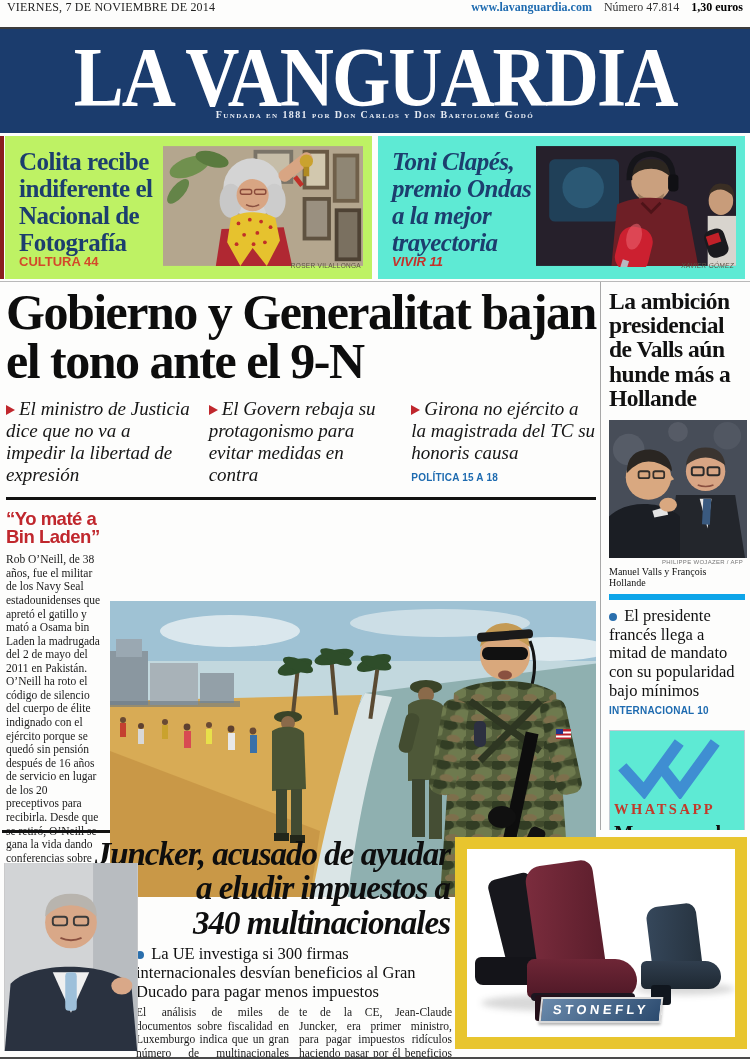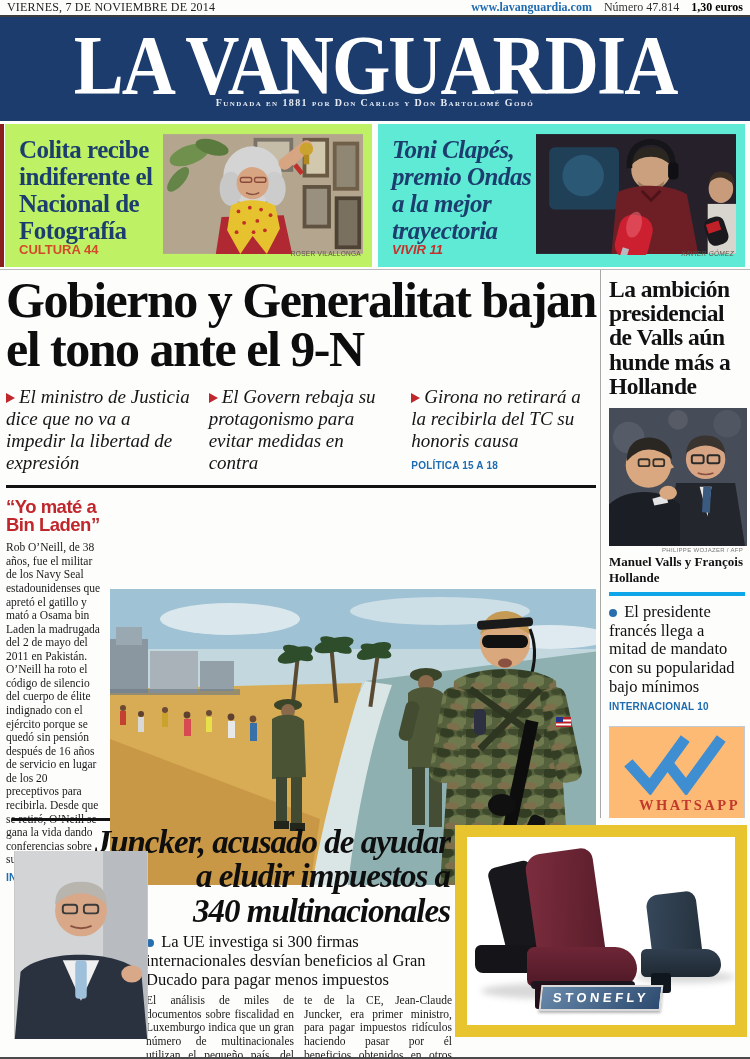--- a/index.html
+++ b/index.html
@@ -4,21 +4,21 @@
 <style>
   * { margin:0; padding:0; box-sizing:border-box; }
   html,body { background:#e9e9e9; }
   .page {
     position:relative; width:750px; height:1059px; margin:0 auto;
     background:#fdfdfc; overflow:hidden;
     font-family:"Liberation Serif", serif; color:#111;
     border-bottom:2px solid #4a4a4a;
   }
   
-  .topbar{ height:17px; display:flex; justify-content:space-between; align-items:flex-start;
+  .topbar{ height:29px; display:flex; justify-content:space-between; align-items:flex-start;
     padding:0 7px; border-bottom:2px solid #3c3c3c; }
   .topbar .date{ font-size:12px; color:#222; letter-spacing:.2px; }
   .topbar .right{ display:flex; gap:12px; align-items:baseline; }
   .topbar .url{ font-size:12px; font-weight:bold; color:#1e6bb0; text-decoration:none; }
   .topbar .issue{ font-size:12px; color:#333; }
   .topbar .price{ font-size:12px; font-weight:bold; color:#000; }
   
   .masthead{ height:104px; background:#1b3c6d; text-align:center; overflow:hidden; }
   .mast-title{ font-family:"Liberation Serif", serif; font-weight:bold; color:#fff;
     font-size:75px; line-height:80px; letter-spacing:-2px; transform:scaleY(1.12);
@@ -60,31 +60,31 @@
   .sidebar p{ font-size:11.5px; line-height:1.18; margin-top:8px; color:#1a1a1a; }
   .sidebar .ref{ font-size:10.5px; }
   .main-photo{ width:490px; height:296px; margin-top:4px; position:relative; background:#9fc2d4; overflow:hidden; }
   .photo-credit-row{ text-align:right; font-family:"Liberation Sans", sans-serif;
     font-size:6.5px; color:#6a6a6a; padding:3px 4px 0 0; letter-spacing:.3px; }
   
   h2.valls{ font-size:23.5px; line-height:1.03; font-weight:bold; letter-spacing:-.5px; padding-top:3px; }
   .vh-photo{ width:138px; height:138px; margin-top:10px; background:#3a3f48; overflow:hidden; }
   .small-credit{ font-family:"Liberation Sans", sans-serif; font-size:6px; color:#777;
     text-align:right; padding:1px 2px 0 0; letter-spacing:.3px; }
-  .vh-caption{ font-size:13px; font-weight:bold; padding:1px 0 6px 0; border-bottom:4px solid #0ea5e9; }
+  .vh-caption{ font-size:10px; font-weight:normal; padding:1px 0 6px 0; border-bottom:6px solid #0ea5e9; }
   .summary{ font-size:16.5px; line-height:1.13; margin-top:7px; }
   .dot{ display:inline-block; width:8px; height:8px; border-radius:50%; background:#2a6fad; margin-right:3px; }
-  .wa-box{ margin-top:11px; background:#fdba74; border:1px solid #c2cbd3; text-align:right;
+  .wa-box{ margin-top:11px; background:#5eead4; border:1px solid #c2cbd3; text-align:left;
     padding:6px 4px 8px 4px; height:176px; }
   .wa-checks{ height:62px; }
   .wa-kicker{ font-size:14.5px; font-weight:bold; letter-spacing:2.5px; color:#c23a2b; margin-top:2px; }
   .wa-head{ font-size:20.5px; line-height:1.08; font-weight:bold; color:#111; margin-top:4px; }
   
   .bottom-row{ display:flex; height:226px; }
-  .bottom-left{ width:452px; padding:0 0 0 12px; }
+  .bottom-left{ width:452px; padding:0 0 0 2px; }
   .bl-rule{ border-top:3px solid #121212; margin-bottom:4px; width:446px; }
   .bl-content{ position:relative; height:215px; }
   .j-photo{ position:absolute; left:2px; top:26px; width:134px; height:188px; background:#c8c8c8; overflow:hidden; }
   .j-headline{ text-align:right; font-style:italic; font-weight:bold; font-size:33px;
     line-height:1.04; letter-spacing:-1px; color:#0e0e0e; padding-right:2px; }
   .j-sub{ margin-left:134px; font-size:16.5px; line-height:1.14; margin-top:5px; color:#101010; }
   .j-body{ margin-left:134px; display:flex; gap:10px; margin-top:5px; }
   .j-body .col{ flex:1; font-size:11.5px; line-height:1.18; text-align:justify; color:#1a1a1a; }
   
   .ad{ width:292px; margin:7px 3px 0 3px; border:12px solid #e8c52e; background:#ffffff;
@@ -214,21 +214,21 @@
 
   <div class="rule-thin"></div>
 
   <div class="main-grid">
     <div class="main-left">
       <h1 class="lead">Gobierno y Generalitat bajan el tono ante el 9-N</h1>
 
       <div class="bullets">
         <div class="b"><span class="tri"></span><span>El ministro de Justicia dice que no va a impedir la libertad de expresión</span></div>
         <div class="b"><span class="tri"></span><span>El Govern rebaja su protagonismo para evitar medidas en contra</span></div>
-        <div class="b"><span class="tri"></span><span>Girona no retirará a la recibirla del TC su honoris causa </span><span class="ref">POLÍTICA 15 A 18</span></div>
+        <div class="b"><span class="tri"></span><span>Girona no ejército a la magistrada del TC su honoris causa </span><span class="ref">POLÍTICA 15 A 18</span></div>
       </div>
 
       <div class="rule-thick"></div>
 
       <div class="story-row">
         <div class="sidebar">
           <h4>“Yo maté a Bin Laden”</h4>
           <p>Rob O’Neill, de 38 años, fue el militar de los Navy Seal estadounidenses que apretó el gatillo y mató a Osama bin Laden la madrugada del 2 de mayo del 2011 en Pakistán. O’Neill ha roto el código de silencio del cuerpo de élite indignado con el ejército porque se quedó sin pensión después de 16 años de servicio en lugar de los 20 preceptivos para recibirla. Desde que se retiró, O’Neill se gana la vida dando conferencias sobre superación personal.</p>
           <span class="ref">INTERNACIONAL 6</span>
         </div>

